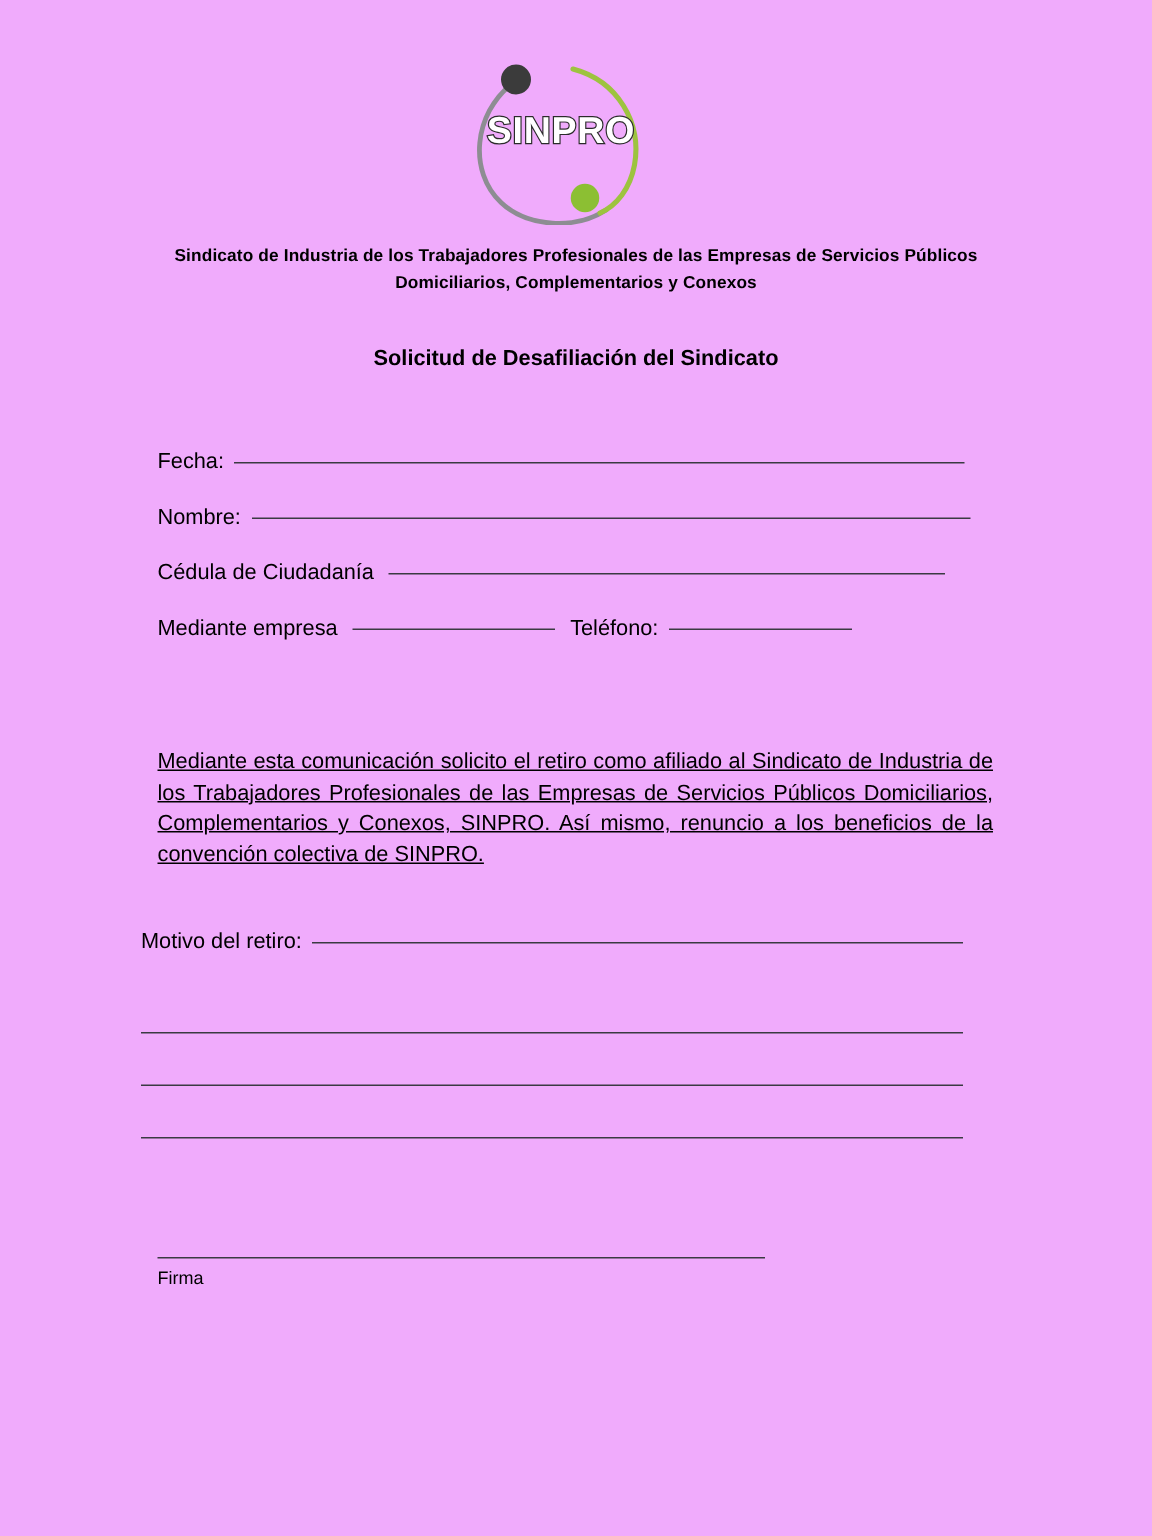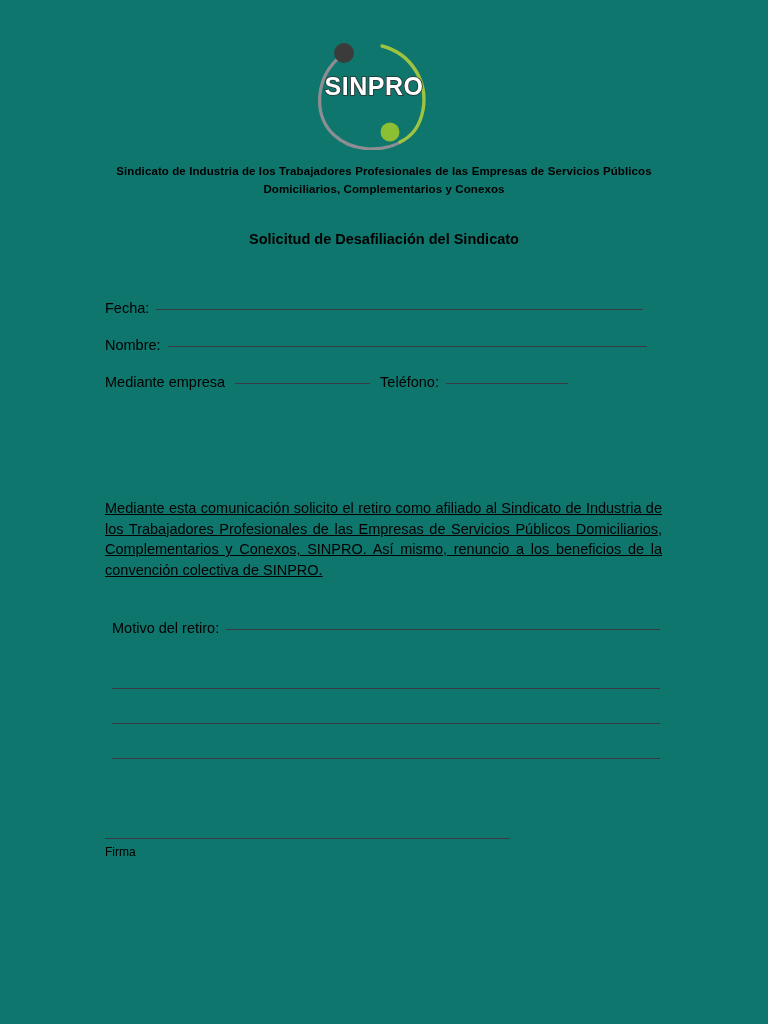--- a/index.html
+++ b/index.html
@@ -14,21 +14,21 @@
     font-family: "Liberation Sans", sans-serif;
     color: #000000;
     overflow: hidden;
   }
 
   .page {
     position: absolute;
     left: 0; top: 0;
     width: 768px;
     height: 1024px;
-    background: #0f766e;
+    background: #f0abfc;
   }
 
   
   .logo-wrap {
     position: absolute;
     left: 308px;
     top: 32px;
     width: 132px;
     height: 118px;
   }
@@ -103,21 +103,21 @@
     font-size: 14.5px;
     line-height: 20.5px;
     text-align: justify;
     text-justify: inter-word;
     text-decoration: underline;
   }
 
   
   .motivo {
     position: absolute;
-    left: 112px;
+    left: 94px;
     top: 620px;
     width: 548px;
   }
   .motivo-row {
     display: flex;
     align-items: baseline;
     font-size: 14.5px;
     white-space: nowrap;
     height: 34px;
   }
@@ -179,20 +179,25 @@
       <span class="gap-sm"></span>
       <span class="rule rule-grow"></span>
     </div>
 
     <div class="field-row row-nombre">
       <span class="field-label">Nombre:</span>
       <span class="gap-sm"></span>
       <span class="rule rule-grow"></span>
     </div>
 
+    <div class="field-row row-cedula">
+      <span class="field-label">Cédula de Ciudadanía</span>
+      <span class="gap-md"></span>
+      <span class="rule rule-grow"></span>
+    </div>
 
 
     <div class="field-row row-registro">
       <span class="field-label">Mediante empresa</span>
       <span class="gap-md"></span>
       <span class="rule rule-registro"></span>
       <span class="gap-md"></span>
       <span class="field-label">Teléfono:</span>
       <span class="gap-sm"></span>
       <span class="rule rule-telefono"></span>

